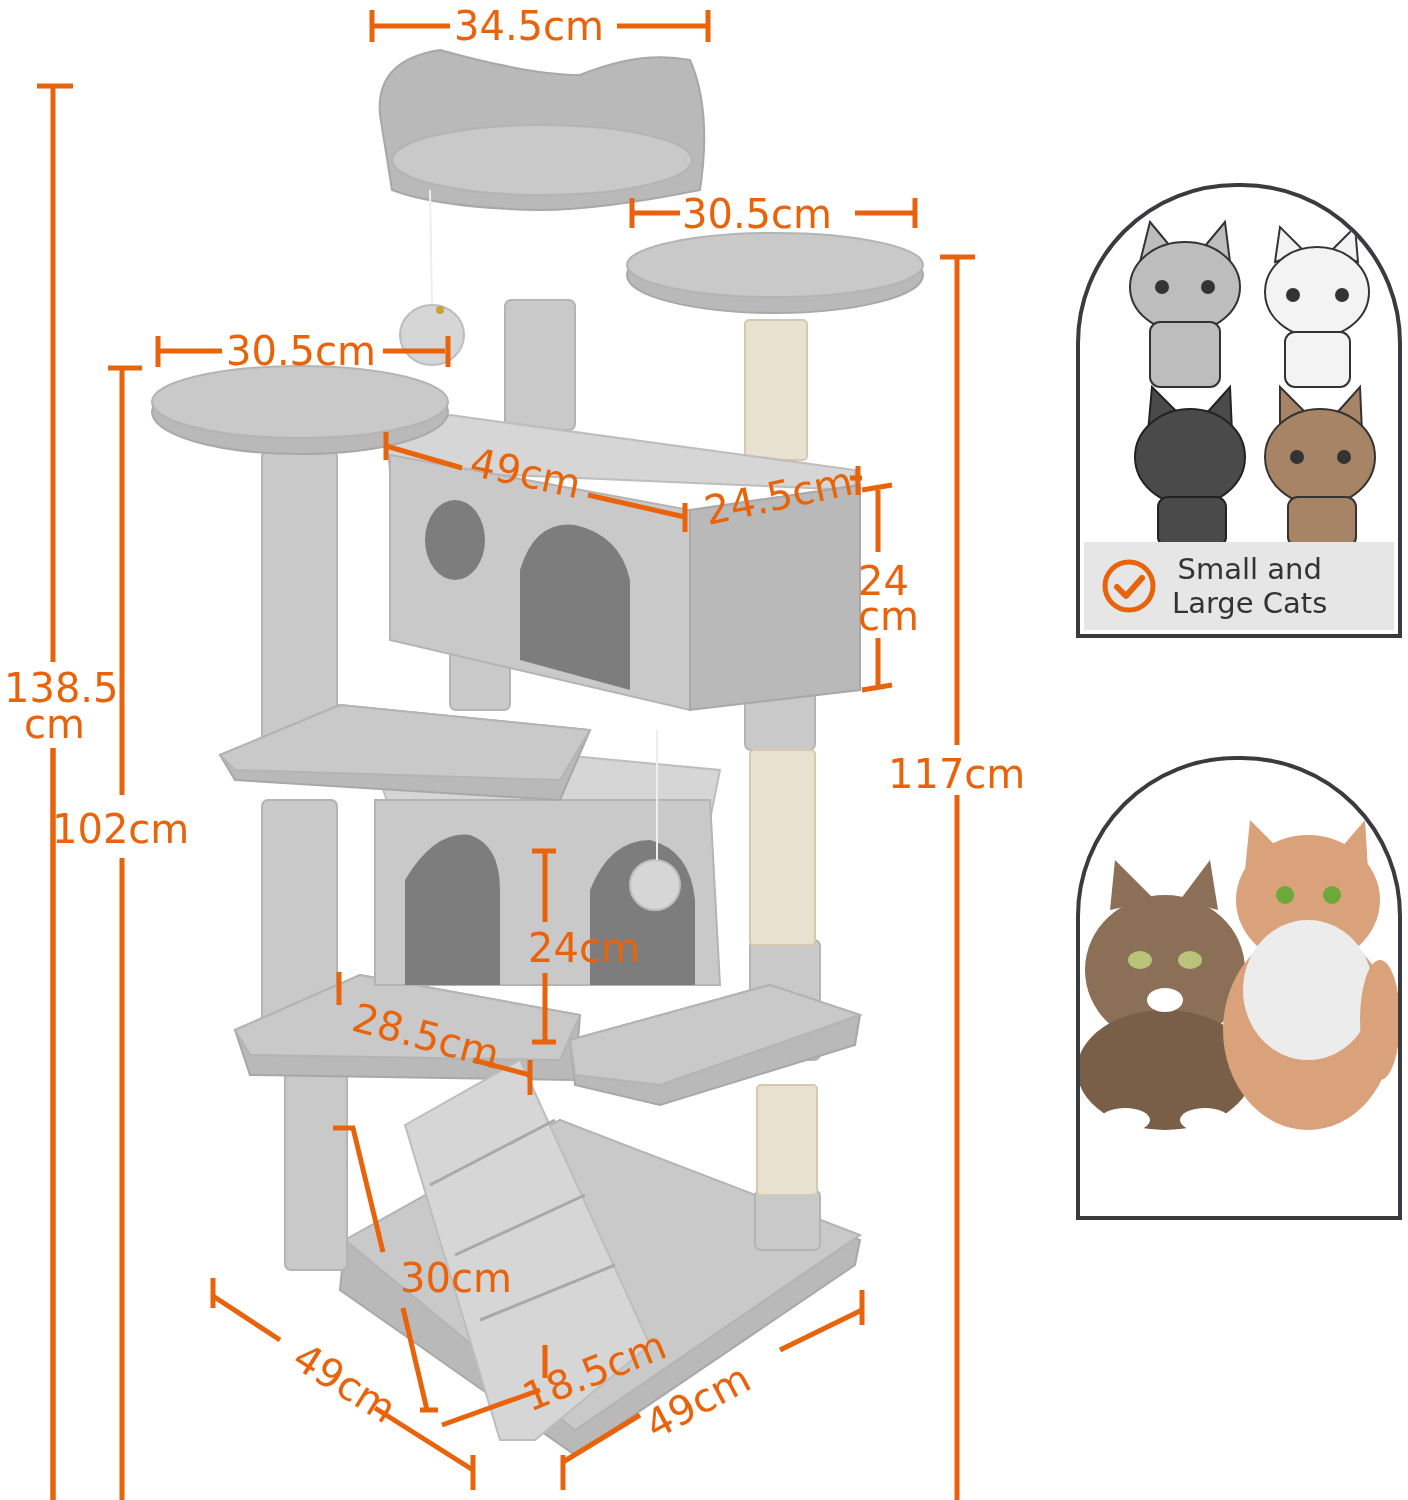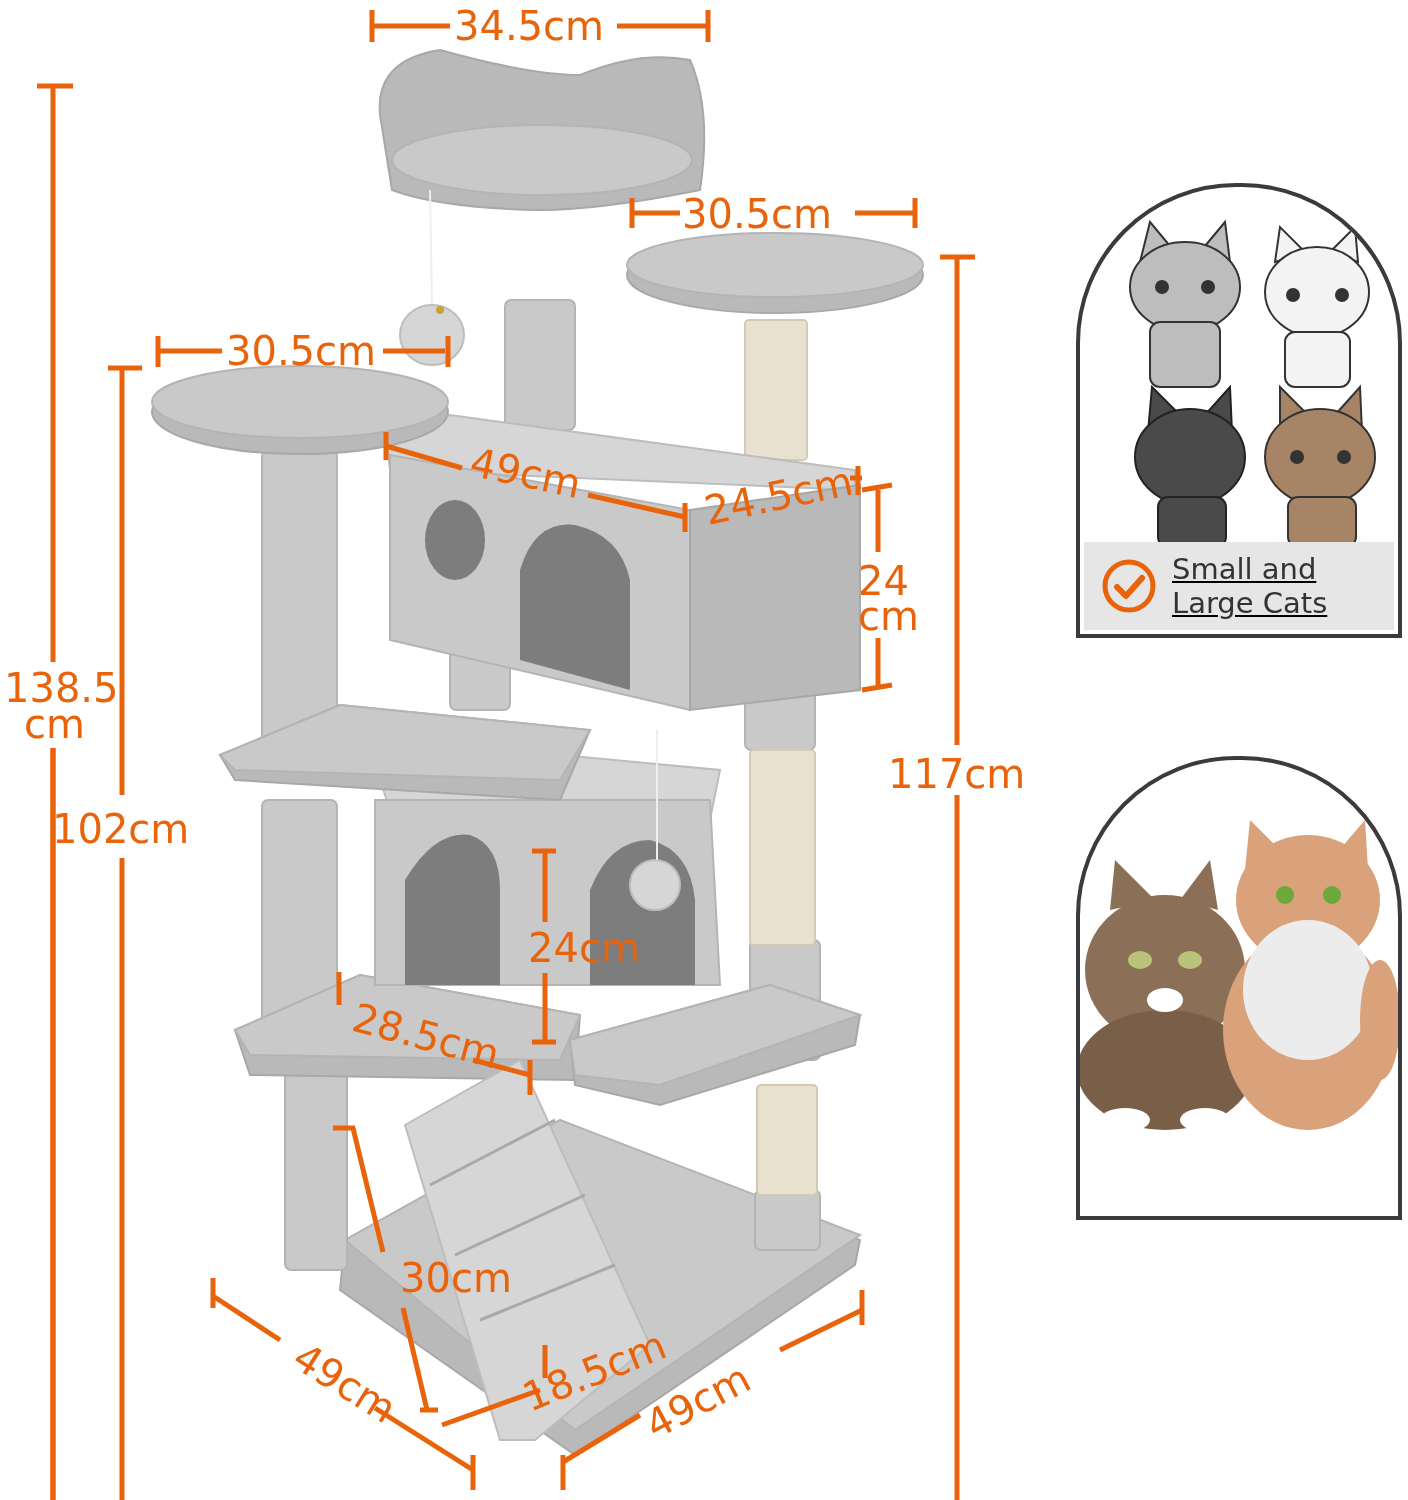--- a/index.html
+++ b/index.html
@@ -1,30 +1,30 @@
 <!DOCTYPE html>
 <html><head>
 <meta charset="utf-8">
 <style>
   html, body { margin: 0; padding: 0; background: #ffffff; }
   body { width: 1408px; height: 1500px; position: relative; overflow: hidden;
          font-family: "DejaVu Sans", "Liberation Sans", sans-serif; }
-  .stage { position: absolute; left: 0; top: 0; width: 1408px; height: 1500px; }
+  .stage { position: absolute; left: 0; top: 0; width: 1408px; height: 1500px; text-align: center; }
   svg.diagram { position: absolute; left: 0; top: 0; }
   .dim { font-family: "DejaVu Sans", sans-serif; fill: #e8630a; font-size: 40px; }
   .dimline { stroke: #e8630a; stroke-width: 5; fill: none; }
   .plush { fill: #c9c9c9; stroke: #b4b4b4; stroke-width: 2; }
   .plush-dk { fill: #b9b9b9; stroke: #a8a8a8; stroke-width: 2; }
   .plush-lt { fill: #d6d6d6; stroke: #bdbdbd; stroke-width: 2; }
   .hole { fill: #7d7d7d; }
   .sisal { fill: #e9e1cf; stroke: #d4c9b1; stroke-width: 2; }
   .badge { position: absolute; background: #fff; border: 4px solid #3b3b3f;
            border-radius: 160px 160px 0 0; box-sizing: border-box; overflow: hidden; }
   .badge-footer { position: absolute; left: 4px; right: 4px; bottom: 4px; height: 88px;
-                  background: #e6e6e6; display: flex; align-items: center; text-decoration: underline; }
+                  background: #e6e6e6; display: flex; align-items: center; }
   .badge-icon { width: 58px; height: 58px; margin-left: 16px; flex: 0 0 58px; }
   .badge-text { margin-left: 14px; font-family: "DejaVu Sans", sans-serif;
                 font-size: 29px; line-height: 34px; color: #333; }
 </style>
 </head>
 <body>
 
 <div class="stage">
 
   <svg class="diagram" width="1408" height="1500" viewBox="0 0 1408 1500">

